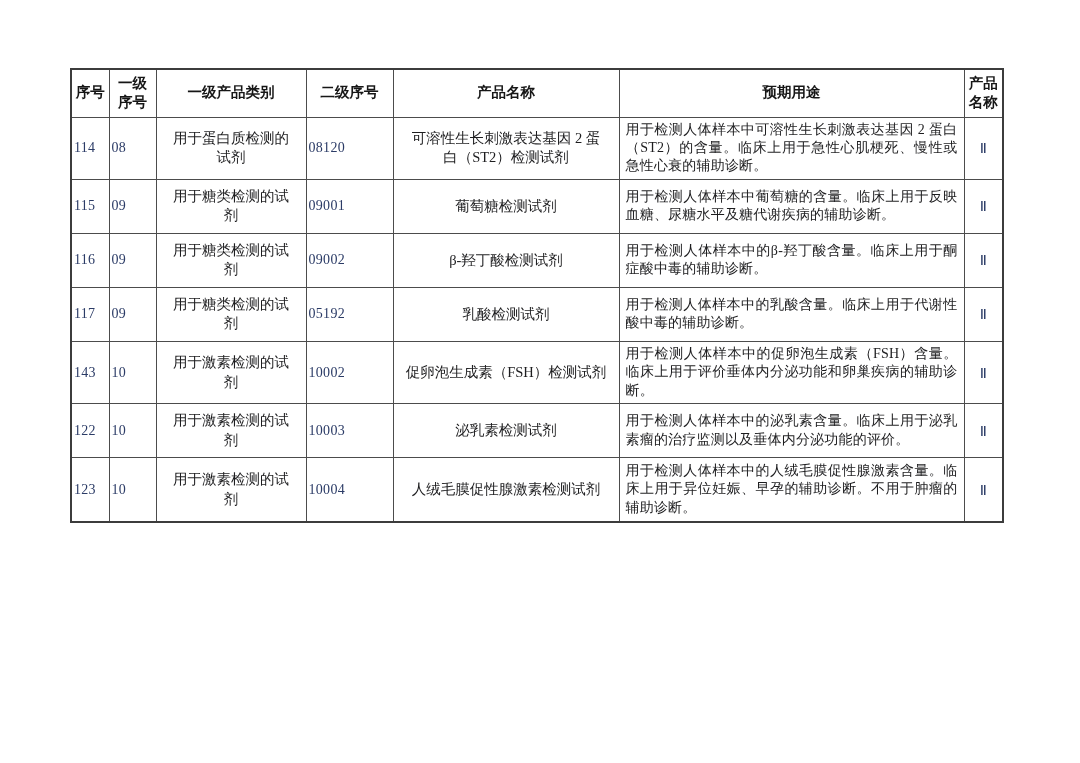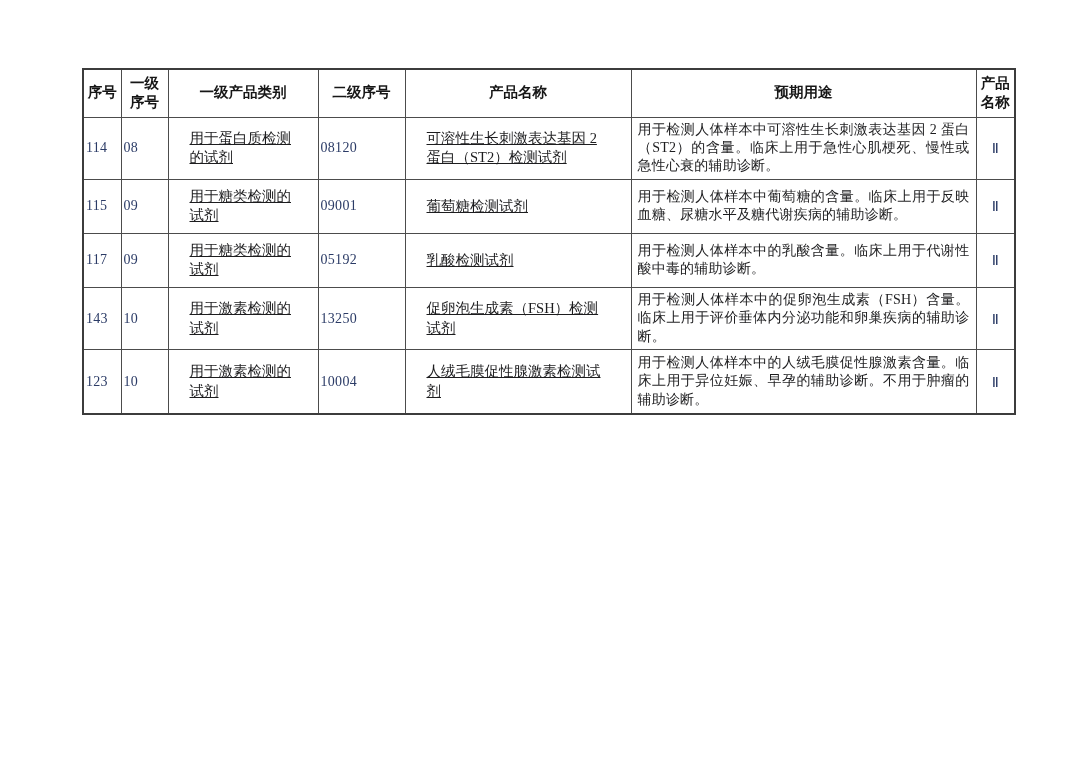--- a/index.html
+++ b/index.html
@@ -10,21 +10,21 @@
   body {
     width: 1080px;
     height: 763px;
     position: relative;
     overflow: hidden;
     font-family: "Liberation Serif", "DejaVu Serif", serif;
     color: #1d1d1f;
   }
   .doc-table {
     position: absolute;
-    left: 82px;
+    left: 70px;
     top: 68px;
     width: 932px;
     border-collapse: collapse;
     table-layout: fixed;
     border: 2px solid #3c3c3c;
   }
   .doc-table th, .doc-table td {
     border: 1px solid #4c4c4c;
     vertical-align: middle;
     box-sizing: border-box;
@@ -39,25 +39,24 @@
     color: #161616;
   }
   td.c-center {
     text-align: left;
     font-size: 14px;
     letter-spacing: 0.3px;
     color: #2b3b66;
     padding: 2px 2px;
   }
   td.c-left {
-    text-align: left;
+    text-align: center;
     font-size: 14.5px;
-    padding: 3px 21px;
+    padding: 3px 12px;
     line-height: 1.35;
-    text-decoration: underline;
   }
   td.c-use {
     text-align: justify;
     font-size: 14px;
     padding: 3px 6px;
     line-height: 1.32;
     letter-spacing: 0.2px;
   }
   td.c-class {
     text-align: center;
@@ -103,35 +102,53 @@
     <tr style="height:54px">
       <td class="c-center">115</td>
       <td class="c-center">09</td>
       <td class="c-left">用于糖类检测的试剂</td>
       <td class="c-center">09001</td>
       <td class="c-left">葡萄糖检测试剂</td>
       <td class="c-use">用于检测人体样本中葡萄糖的含量。临床上用于反映血糖、尿糖水平及糖代谢疾病的辅助诊断。</td>
       <td class="c-class">Ⅱ</td>
     </tr>
     <tr style="height:54px">
+      <td class="c-center">116</td>
+      <td class="c-center">09</td>
+      <td class="c-left">用于糖类检测的试剂</td>
+      <td class="c-center">09002</td>
+      <td class="c-left">β-羟丁酸检测试剂</td>
+      <td class="c-use">用于检测人体样本中的β-羟丁酸含量。临床上用于酮症酸中毒的辅助诊断。</td>
+      <td class="c-class">Ⅱ</td>
+    </tr>
+    <tr style="height:54px">
       <td class="c-center">117</td>
       <td class="c-center">09</td>
       <td class="c-left">用于糖类检测的试剂</td>
       <td class="c-center">05192</td>
       <td class="c-left">乳酸检测试剂</td>
       <td class="c-use">用于检测人体样本中的乳酸含量。临床上用于代谢性酸中毒的辅助诊断。</td>
       <td class="c-class">Ⅱ</td>
     </tr>
     <tr style="height:54px">
       <td class="c-center">143</td>
       <td class="c-center">10</td>
       <td class="c-left">用于激素检测的试剂</td>
-      <td class="c-center">13250</td>
+      <td class="c-center">10002</td>
       <td class="c-left">促卵泡生成素（FSH）检测试剂</td>
       <td class="c-use">用于检测人体样本中的促卵泡生成素（FSH）含量。临床上用于评价垂体内分泌功能和卵巢疾病的辅助诊断。</td>
+      <td class="c-class">Ⅱ</td>
+    </tr>
+    <tr style="height:54px">
+      <td class="c-center">122</td>
+      <td class="c-center">10</td>
+      <td class="c-left">用于激素检测的试剂</td>
+      <td class="c-center">10003</td>
+      <td class="c-left">泌乳素检测试剂</td>
+      <td class="c-use">用于检测人体样本中的泌乳素含量。临床上用于泌乳素瘤的治疗监测以及垂体内分泌功能的评价。</td>
       <td class="c-class">Ⅱ</td>
     </tr>
     <tr style="height:64px">
       <td class="c-center">123</td>
       <td class="c-center">10</td>
       <td class="c-left">用于激素检测的试剂</td>
       <td class="c-center">10004</td>
       <td class="c-left">人绒毛膜促性腺激素检测试剂</td>
       <td class="c-use">用于检测人体样本中的人绒毛膜促性腺激素含量。临床上用于异位妊娠、早孕的辅助诊断。不用于肿瘤的辅助诊断。</td>
       <td class="c-class">Ⅱ</td>

